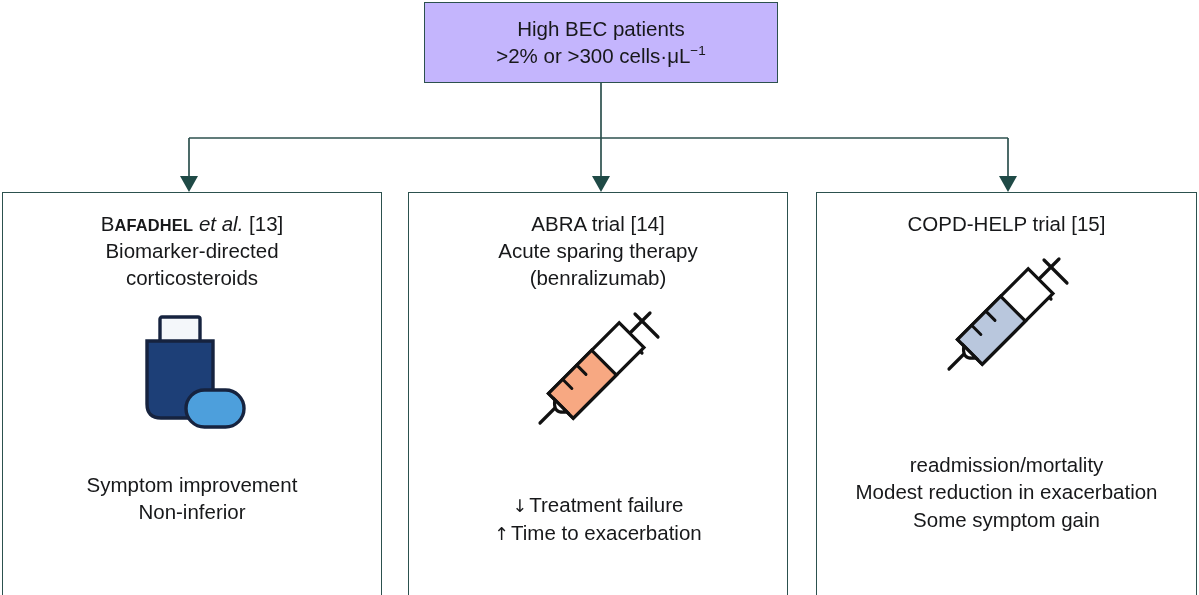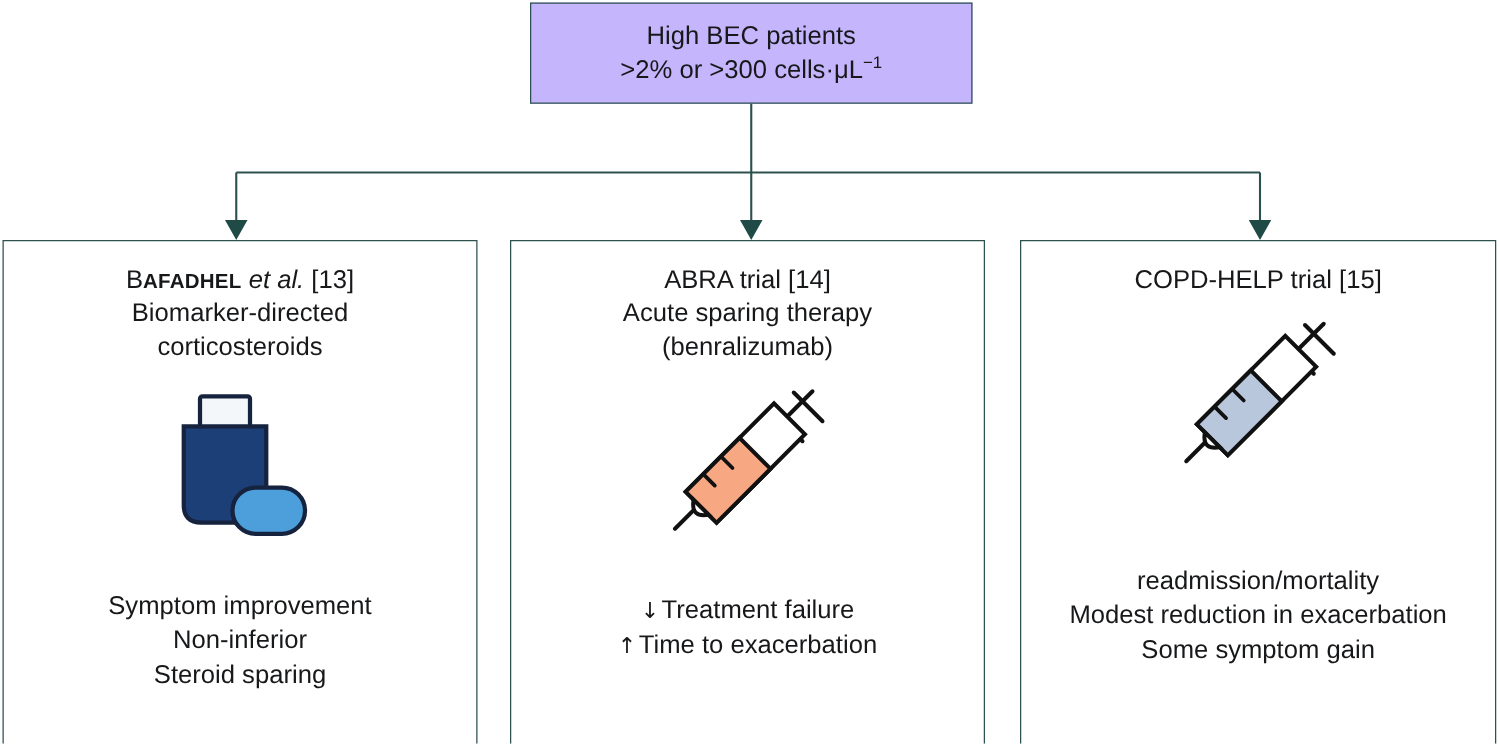--- a/index.html
+++ b/index.html
@@ -93,21 +93,21 @@
   .panel-foot {
     position: absolute;
     left: 0;
     right: 0;
     text-align: center;
     font-size: 20.5px;
     line-height: 1.34;
     white-space: nowrap;
   }
   #panel-0 .panel-foot { top: 278px; }
-  #panel-1 .panel-foot { top: 281px; }
+  #panel-1 .panel-foot { top: 298px; }
   #panel-2 .panel-foot { top: 258px; }
 
   .arrow-glyph {
     font-family: "DejaVu Sans", sans-serif;
     font-size: 0.86em;
     padding-right: 2px;
   }
   .foot-line { display: block; }
   .foot-line.with-arrow { text-align: center; }
 </style>
@@ -153,21 +153,20 @@
 
         <path d="M13 29 H79 V92 Q79 106 65 106 H27 Q13 106 13 92 Z" fill="#1d3f77" stroke="#16233f" stroke-width="3.4"></path>
 
         <rect x="52" y="78" width="58" height="37" rx="18.5" fill="#4d9fdc" stroke="#16233f" stroke-width="3.4"></rect>
       </svg>
     </div>
 
     <div class="panel-foot">
       <span class="foot-line">Symptom improvement</span>
       <span class="foot-line">Non-inferior</span>
-      <span class="foot-line">Steroid sparing</span>
     </div>
   </div>
 
   <div class="panel" id="panel-1">
     <div class="panel-head">
       <div>ABRA trial [14]</div>
       <div>Acute sparing therapy</div>
       <div>(benralizumab)</div>
     </div>
 

